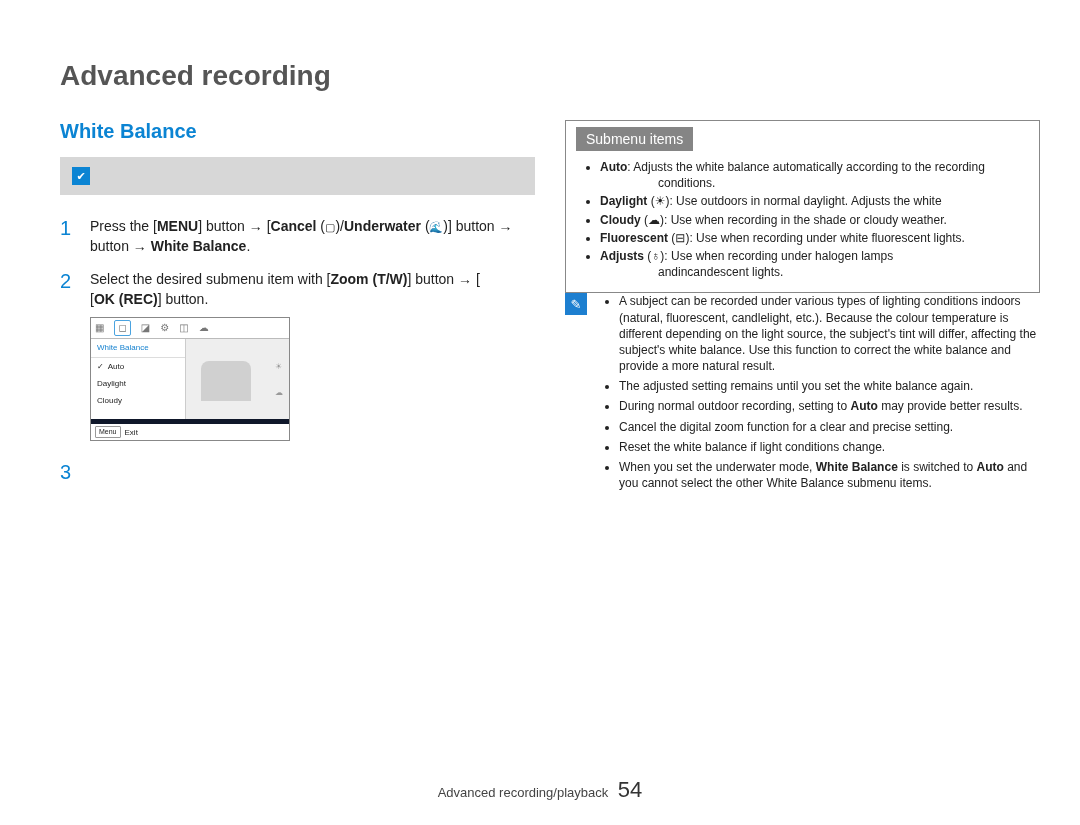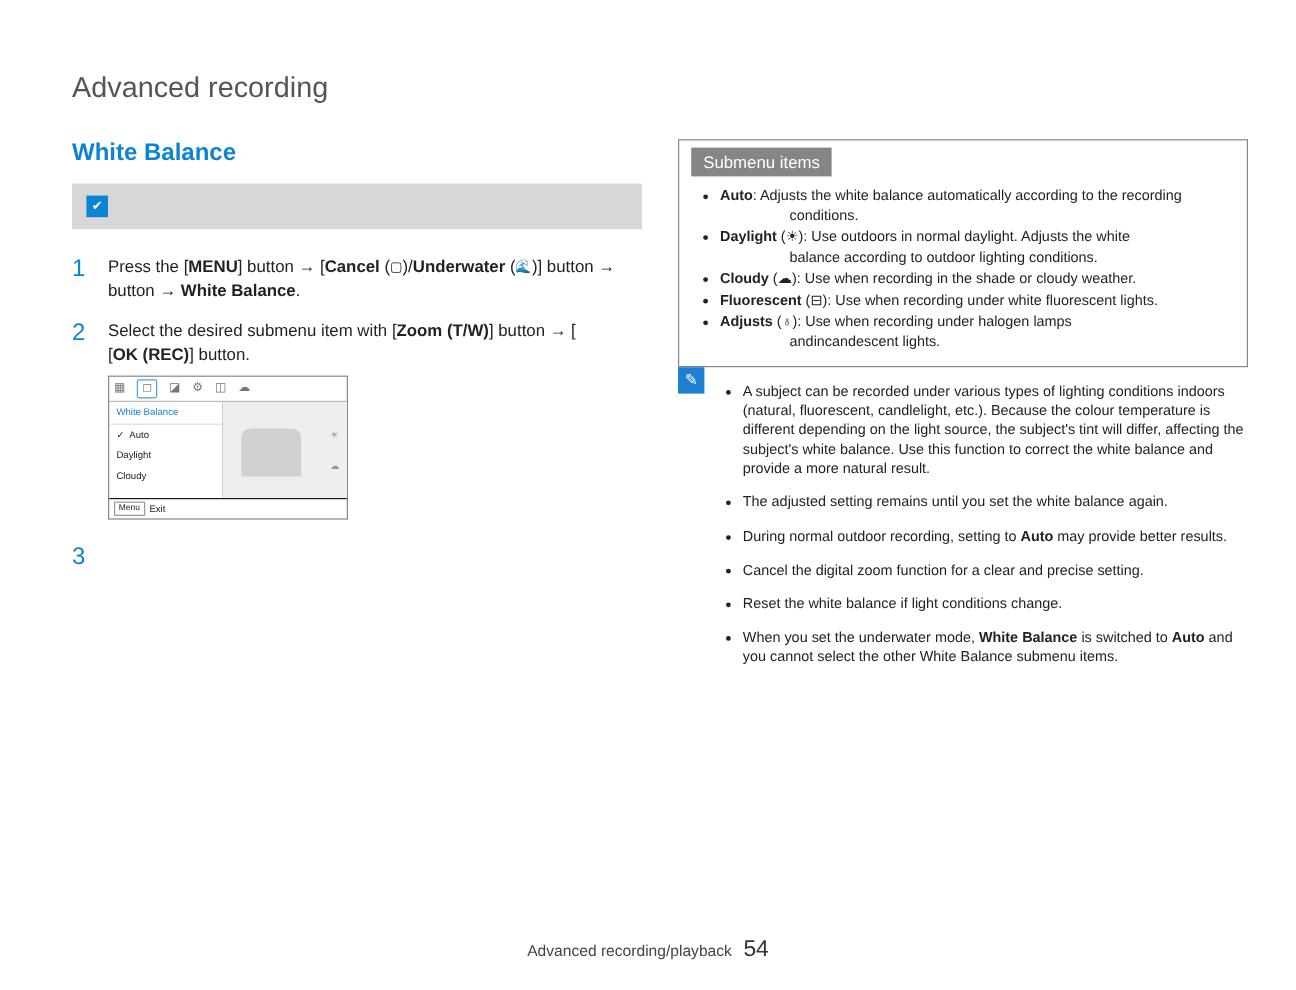--- a/index.html
+++ b/index.html
@@ -7,22 +7,22 @@
     font-family: Arial, Helvetica, sans-serif;
     font-size: 13px;
     color: #222;
     width: 1080px;
     height: 825px;
     background: #fff;
     padding: 60px 40px 30px 60px;
     position: relative;
   }
   .page-title {
-    font-size: 24px;
-    font-weight: 400;
+    font-size: 28px;
+    font-weight: 700;
     color: #555;
     margin-bottom: 28px;
   }
   .columns { display: flex; gap: 30px; }
   .left-col { flex: 0 0 475px; }
   .right-col { flex: 1; }
   .section-heading {
     font-size: 20px;
     color: #0b84d3;
     font-weight: 600;
@@ -125,21 +125,21 @@
     border-radius: 8px 8px 0 0;
   }
   .menu-arrows {
     position: absolute;
     right: 6px; top: 50%;
     transform: translateY(-50%);
     display: flex; flex-direction: column; gap: 14px;
     font-size: 8px; color: #999;
   }
   .menu-foot {
-    border-top: 1px solid #0f172a;
+    border-top: 5px solid #0f172a;
     padding: 2px 4px;
     font-size: 8px;
     display: flex; gap: 4px; align-items: center;
   }
   .menu-foot .mbtn {
     border: 1px solid #999;
     padding: 0 3px;
     font-size: 7px;
     border-radius: 1px;
   }
@@ -178,32 +178,32 @@
     display: flex; align-items: center; justify-content: center;
     font-size: 13px;
     flex-shrink: 0;
   }
   .tip-list {
     list-style: disc;
     padding-left: 20px;
     font-size: 12px;
     line-height: 1.35;
   }
-  .tip-list li { margin-bottom: 4px; margin-top: 12px; }
+  .tip-list li { margin-bottom: 4px; }
 
   .footer {
     position: absolute;
     bottom: 22px;
     left: 0; right: 0;
     text-align: center;
     font-size: 13px;
     color: #444;
   }
   .footer .pg {
-    font-size: 19px;
+    font-size: 22px;
     color: #333;
     margin-left: 6px;
   }
 </style>
 </head>
 <body>
 
 <div class="page-title">Advanced recording</div>
 
 <div class="columns">
@@ -272,21 +272,21 @@
         <div class="step-num">3</div>
       </div>
     </div>
   </div>
 
   <div class="right-col">
     <div class="submenu-box">
       <div class="submenu-header">Submenu items</div>
       <ul class="sublist" id="sublist">
           <li><b>Auto</b>: Adjusts the white balance automatically according to the recording<br><span class="indent">conditions.</span></li>
-          <li><b>Daylight</b> (<span>☀</span>): Use outdoors in normal daylight. Adjusts the white<br><span class="indent">balance according to outdoor lighting conditions.</span></li>
+          <li><b>Daylight</b> (<span>☀</span>): Use outdoors in normal daylight. Adjusts the white<br></li>
           <li><b>Cloudy</b> (<span>☁</span>): Use when recording in the shade or cloudy weather.</li>
           <li><b>Fluorescent</b> (<span>⊟</span>): Use when recording under white fluorescent lights.</li>
           <li><b>Adjusts</b> (<span>♁</span>): Use when recording under halogen lamps<br><span class="indent">andincandescent lights.</span></li>
         </ul>
     </div>
 
     <div class="tip-row">
       <div class="tip-icon">✎</div>
       <ul class="tip-list" id="tiplist">
           <li>A subject can be recorded under various types of lighting conditions indoors (natural, fluorescent, candlelight, etc.). Because the colour temperature is different depending on the light source, the subject's tint will differ, affecting the subject's white balance. Use this function to correct the white balance and provide a more natural result.</li>

